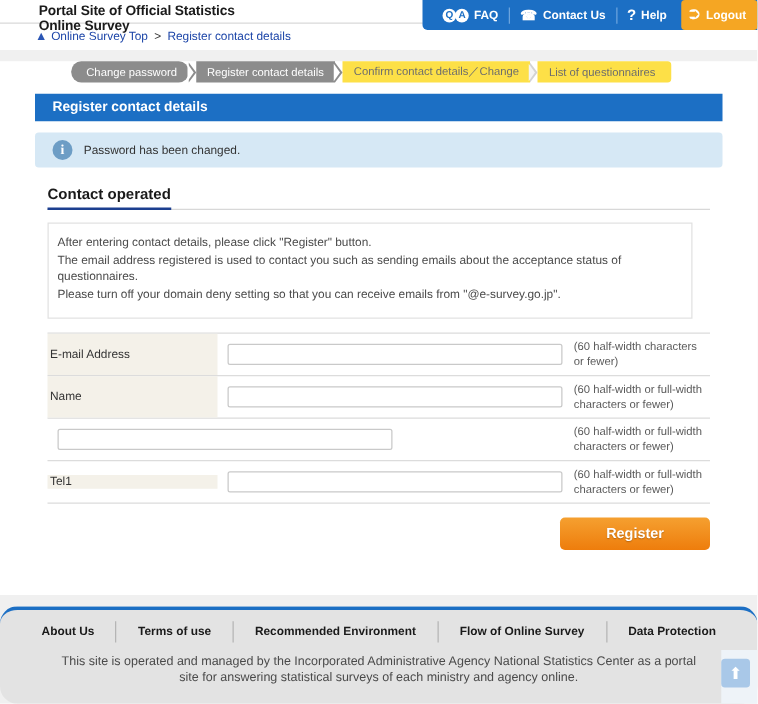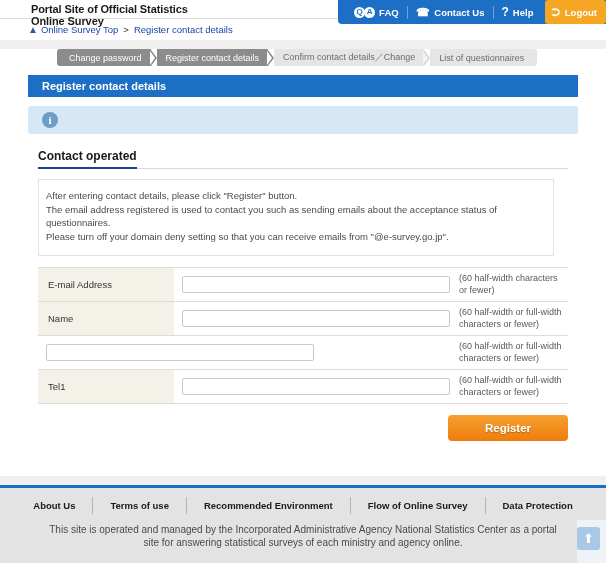--- a/index.html
+++ b/index.html
@@ -121,22 +121,22 @@
     position: relative;
     height: 17px;
     display: flex;
     align-items: center;
     font-size: 9px;
     padding: 0 9px;
     color: #ffffff;
     background: #8c8c8c;
     white-space: nowrap;
   }
-  .step.first { border-top-left-radius: 3px; border-bottom-left-radius: 3px; padding-left: 12px; }
-  .step.dim { background: #e5e5e5; color: #6d6d6d; }
+  .step.first { border-top-left-radius: 3px; border-bottom-left-radius: 3px; padding-left: 12px; border-radius: 8px; }
+  .step.dim { background: #fde047; color: #6d6d6d; }
   .step.last { border-top-right-radius: 3px; border-bottom-right-radius: 3px; padding-right: 13px; }
   .chev {
     width: 0; height: 0;
     border-top: 8.5px solid transparent;
     border-bottom: 8.5px solid transparent;
     border-left: 6px solid #8c8c8c;
     position: relative;
     z-index: 2;
   }
   .chev.dim { border-left-color: #d3d3d3; }
@@ -229,27 +229,27 @@
     margin: 11px 38px 0 38px;
     border-top: 1px solid #dcdcdc;
     border-bottom: 1px solid #dcdcdc;
   }
   .frow {
     display: flex;
     align-items: stretch;
     border-bottom: 1px solid #dcdcdc;
     min-height: 30px;
   }
-  .frow:last-child { border-bottom: none; }
+  .frow:last-child { border-bottom: none; align-items: center; }
   .fcell-label {
     width: 136px;
     background: #f4f1e9;
     display: flex;
     align-items: center;
-    padding-left: 10px;
+    padding-left: 2px;
     font-size: 9.5px;
     color: #333333;
     flex: none;
   }
   .fcell-input {
     flex: 1;
     display: flex;
     align-items: center;
     padding: 6px 0 6px 8px;
   }
@@ -295,20 +295,21 @@
     text-shadow: 0 1px 1px rgba(0,0,0,0.25);
   }
 
   
   .footer {
     position: absolute;
     left: 0; right: 0; bottom: 0;
     height: 78px;
     background: #e3e3e3;
     border-top: 3px solid #1c6fc4;
+    border-radius: 14px;
   }
   .foot-links {
     display: flex;
     align-items: center;
     justify-content: center;
     height: 32px;
     padding-top: 3px;
   }
   .foot-link {
     font-size: 9.5px;
@@ -420,20 +421,21 @@
         <span>List of questionnaires</span>
       </div>
     </div>
 
     <div class="title-bar">
       <span>Register contact details</span>
     </div>
 
     <div class="info-box">
       <span class="info-ico">i</span>
+      <span class="info-text">Password has been changed.</span>
     </div>
 
     <div class="sec-head-wrap">
       <div class="sec-rule"></div>
       <div class="sec-head">Contact operated</div>
     </div>
 
     <div class="notice">
       <p>After entering contact details, please click "Register" button.</p>
       <p>The email address registered is used to contact you such as sending emails about the acceptance status of questionnaires.</p>

